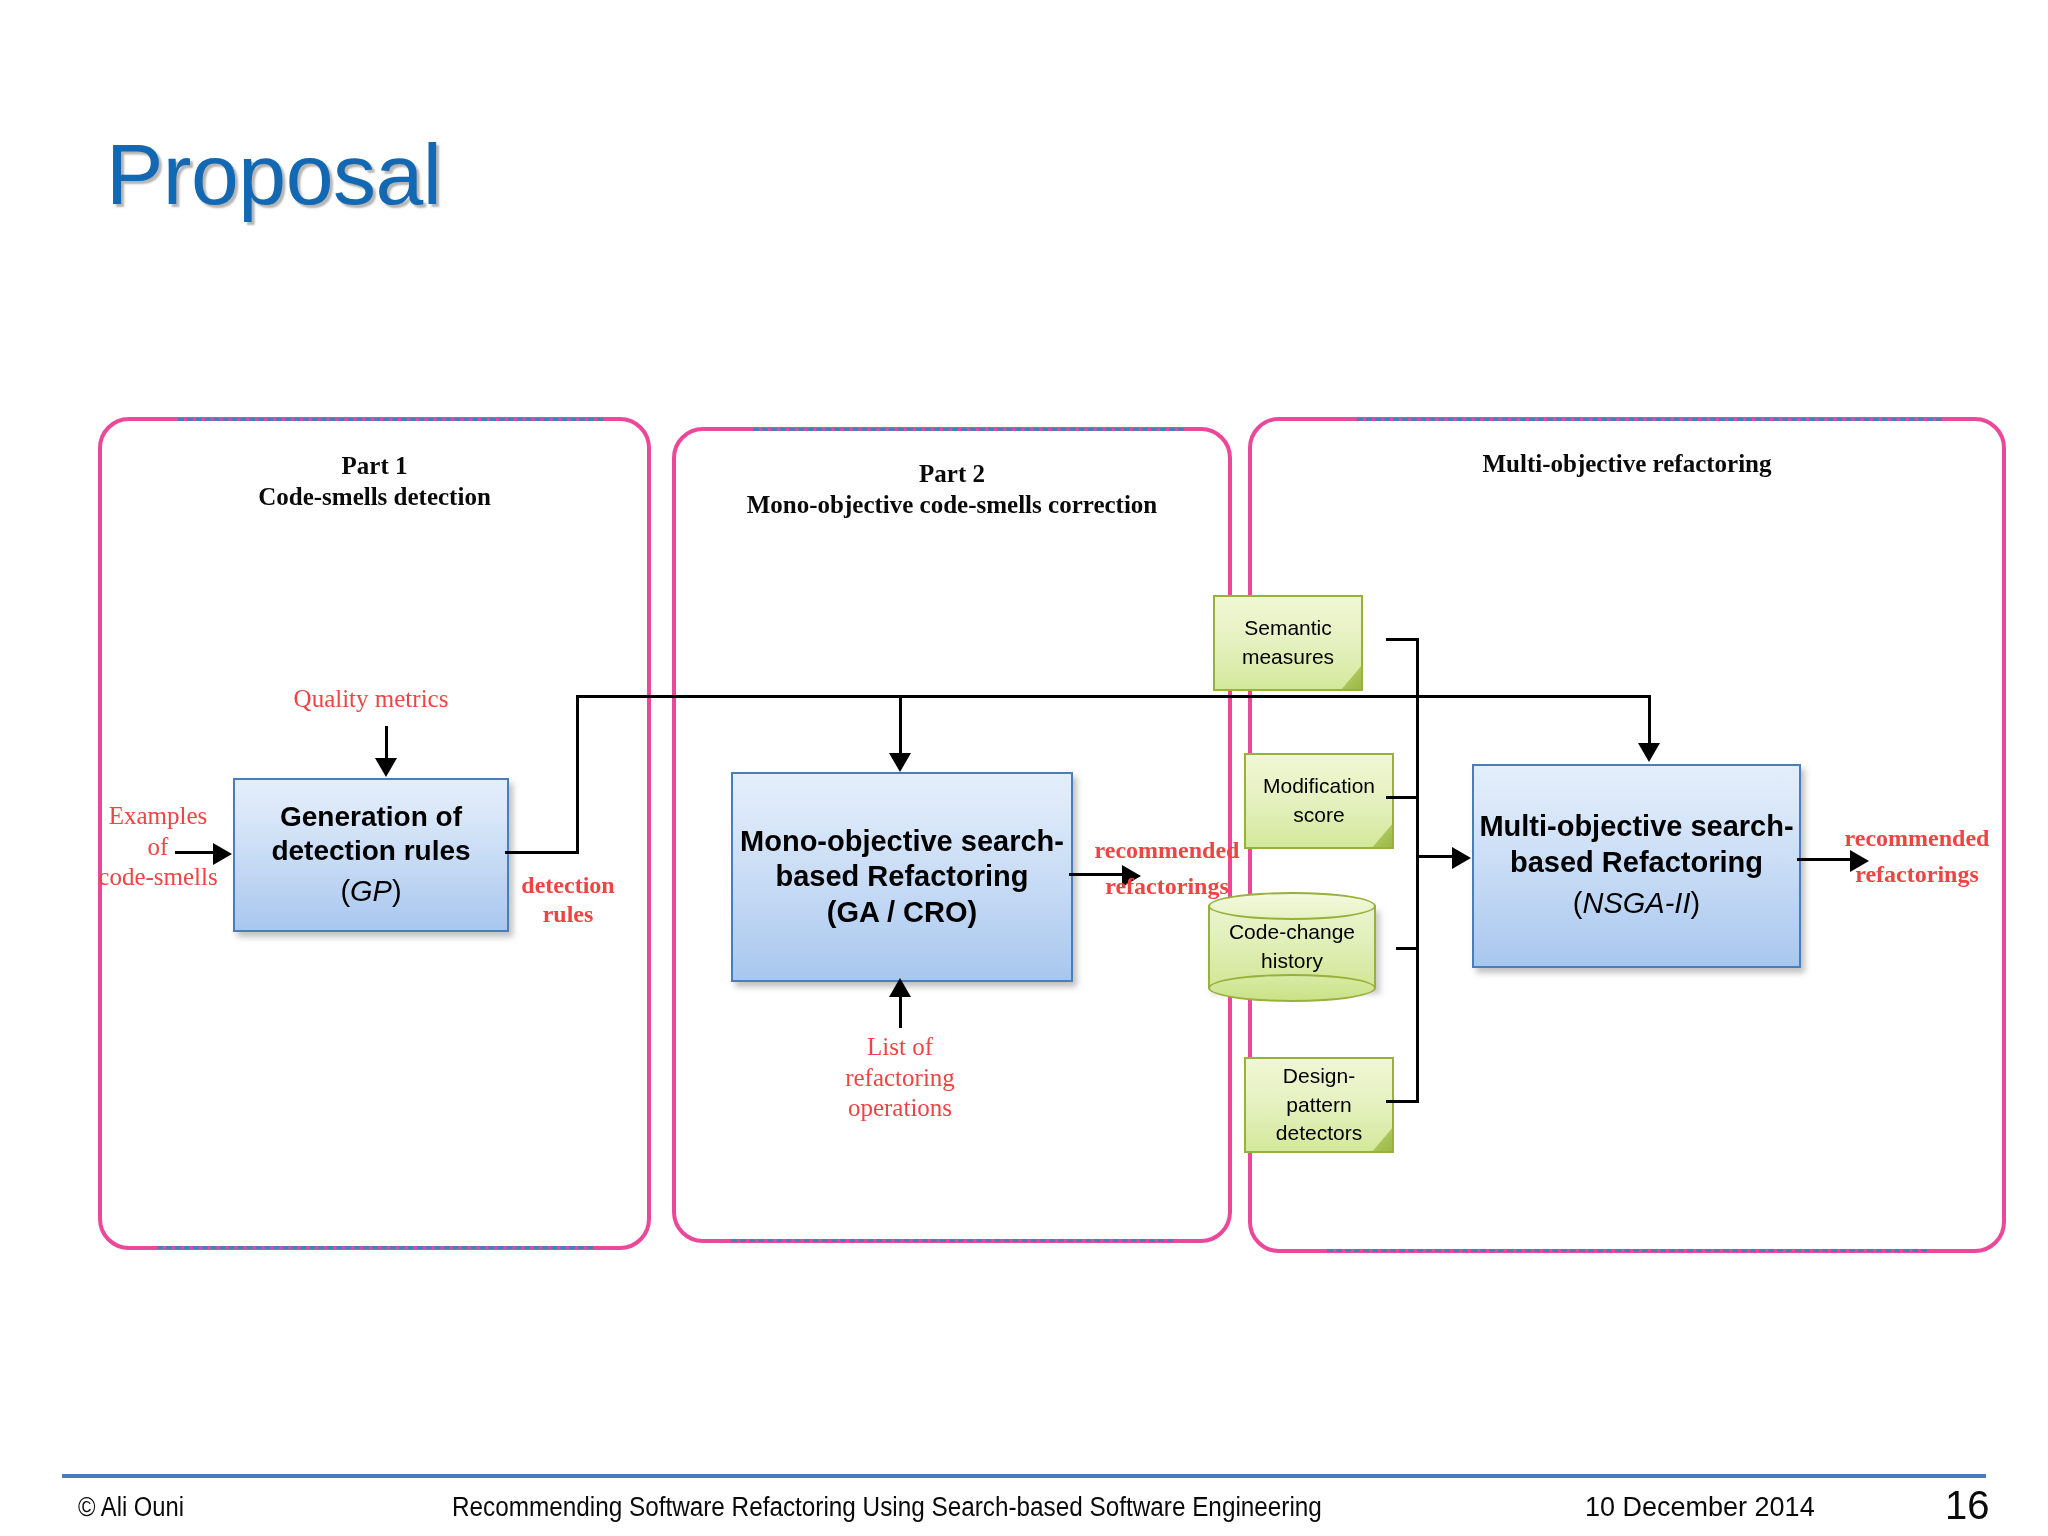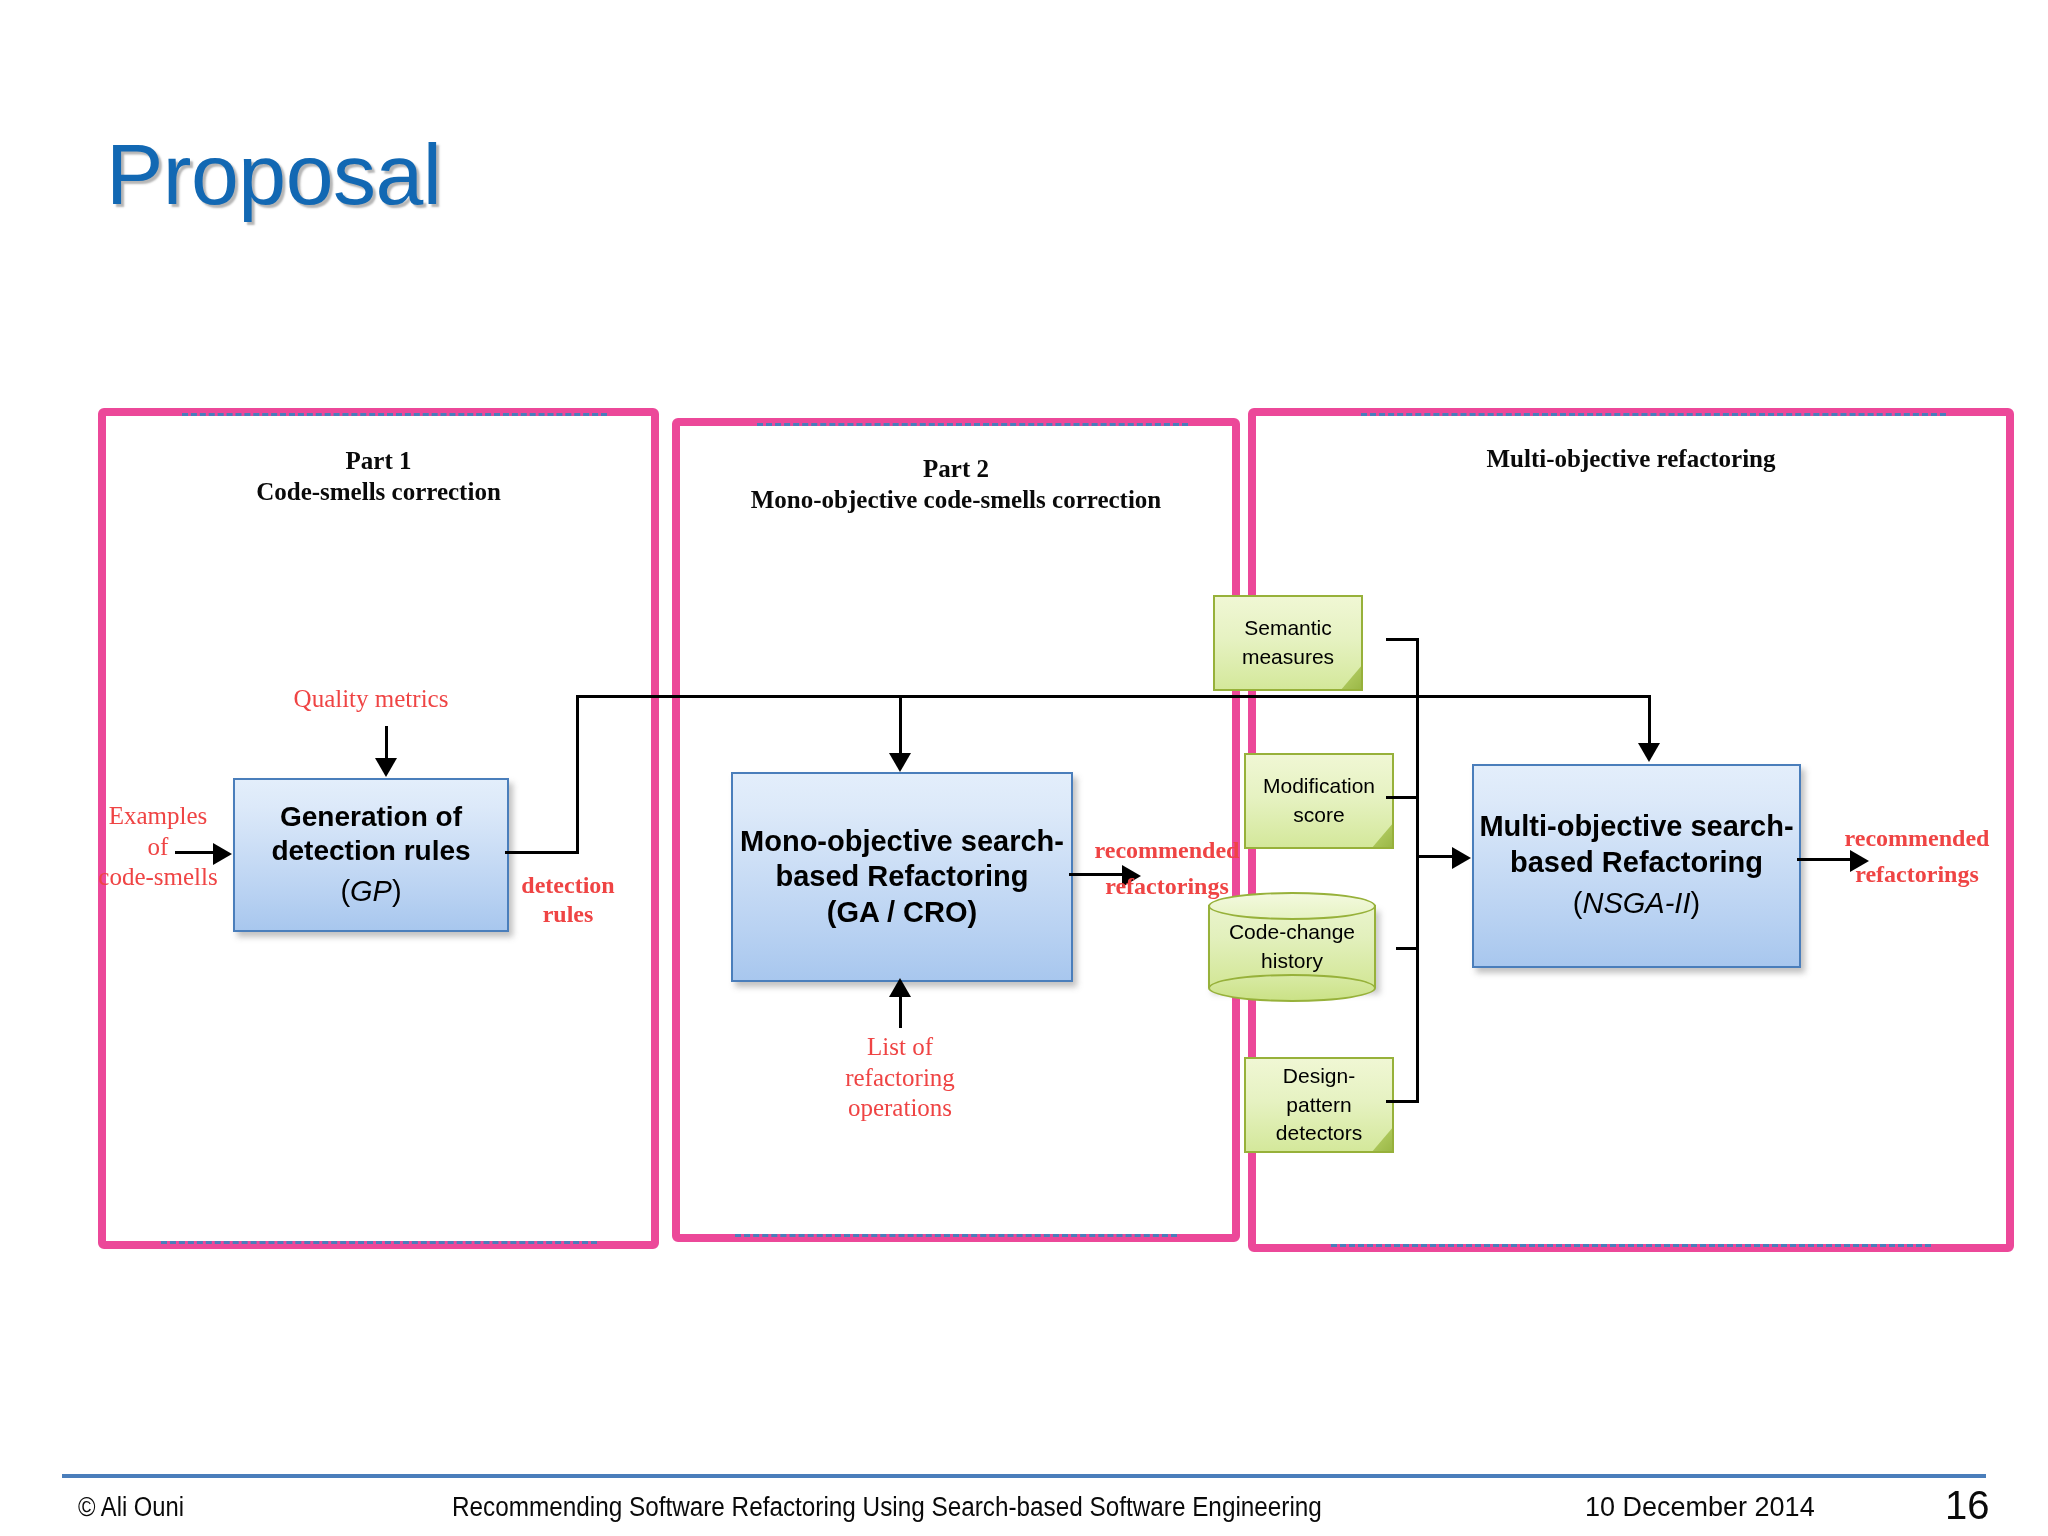--- a/index.html
+++ b/index.html
@@ -22,23 +22,24 @@
     font-weight:400;
     color:#1268B3;
     letter-spacing:-0.5px;
     text-shadow:3px 3px 2px rgba(120,120,120,0.55);
     white-space:nowrap;
   }
 
   
   .part{
     position:absolute;
-    border:8px solid #ec4899;
-    border-radius:6px;
+    border:4px solid #ec4899;
+    border-radius:31px;
     background:#ffffff;
+    margin-top:9px;
   }
   .part .dashtop{
     position:absolute;
     left:14%; right:8%;
     top:-3px;
     height:0;
     border-top:3px dashed #4A7EBB;
   }
   .part .dashbot{
     position:absolute;
@@ -223,21 +224,21 @@
 
 <div class="slide">
 
   <div class="title">Proposal</div>
 
   <div class="part" id="part1">
     <div class="dashtop"></div>
     <div class="dashbot"></div>
     <div class="part-head">
       <span class="l1">Part 1</span>
-      <span class="l2">Code-smells correction</span>
+      <span class="l2">Code-smells detection</span>
     </div>
   </div>
 
   <div class="part" id="part2">
     <div class="dashtop"></div>
     <div class="dashbot"></div>
     <div class="part-head">
       <span class="l1">Part 2</span>
       <span class="l2">Mono-objective code-smells correction</span>
     </div>

